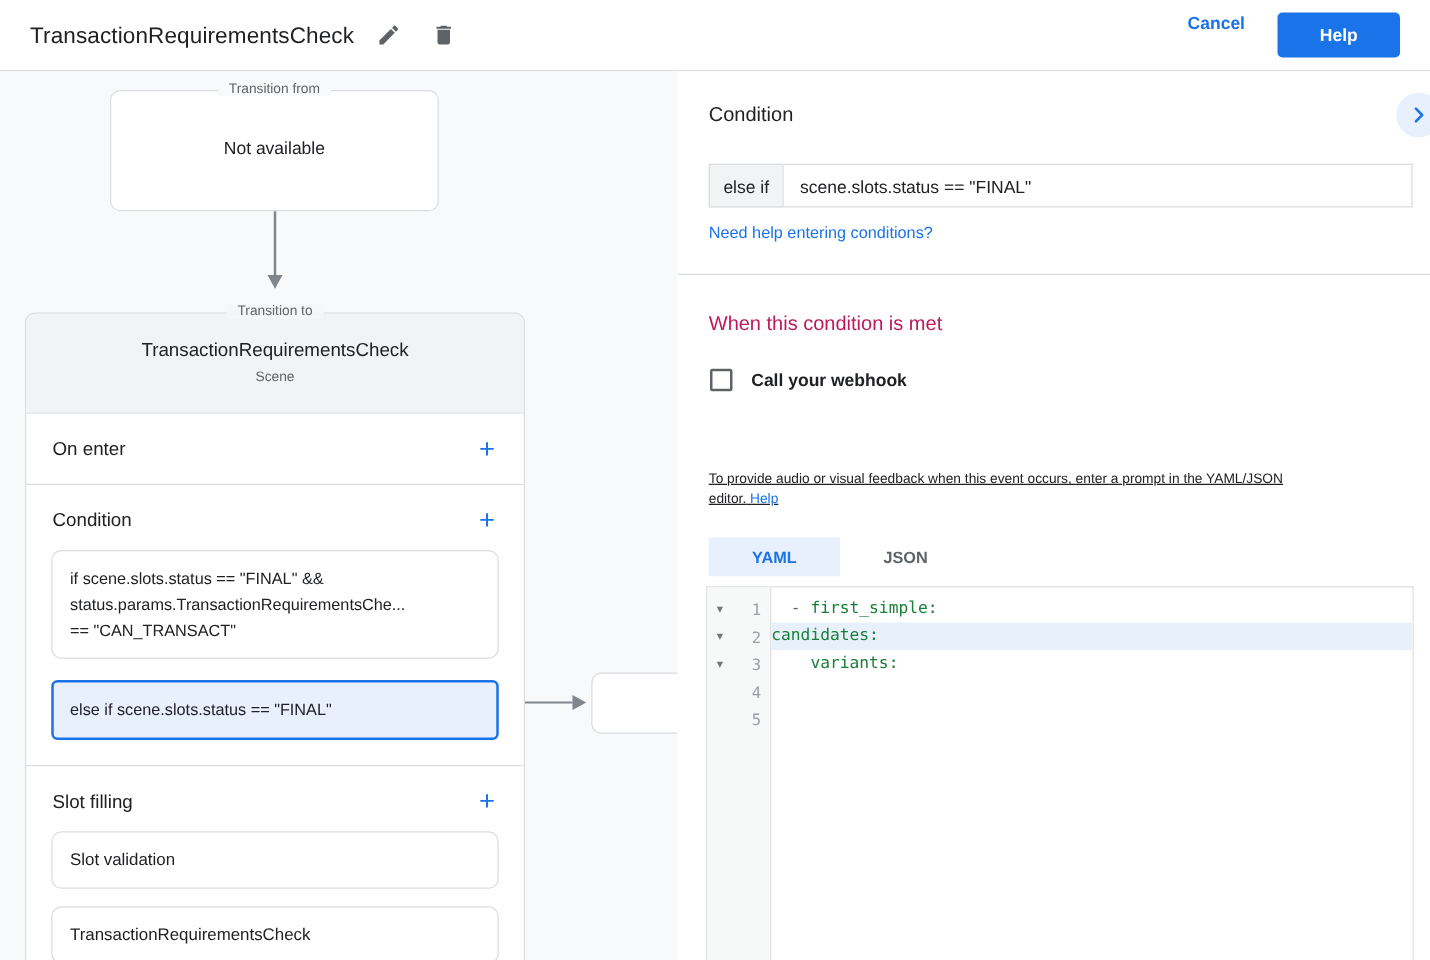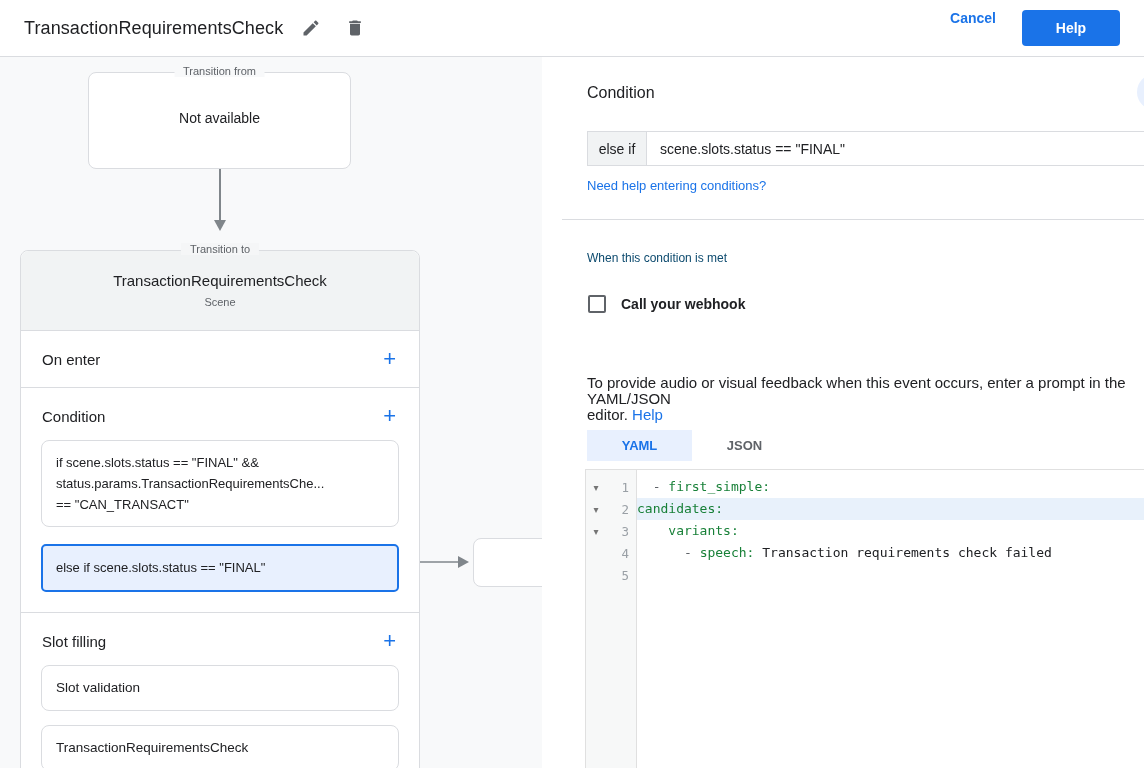--- a/index.html
+++ b/index.html
@@ -13,21 +13,21 @@
   .icon-btn { background:none; border:none; cursor:pointer; padding:6px; margin-left:12px;
     display:flex; align-items:center; justify-content:center; border-radius:50%; }
   .icon-btn svg { fill:#5f6368; }
   .topbar-right { margin-left:auto; display:flex; align-items:flex-start; gap:26px; }
   .btn-text { background:none; border:none; color:#1a73e8; font-size:14px; font-weight:700;
     cursor:pointer; font-family:inherit; }
   .btn-filled { background:#1a73e8; color:#fff; border:none; border-radius:4px; height:36px;
     width:98px; font-size:14px; font-weight:700; cursor:pointer; font-family:inherit; }
 
   
-  .main { display:flex; height:711px;gap:20px; }
+  .main { display:flex; height:711px; }
   .canvas { position:relative; width:542px; height:711px; background:#f8f9fa; overflow:hidden; flex:none; }
   .panel { position:relative; flex:1; background:#fff; overflow:hidden; }
 
   
   .tf-box { position:absolute; left:88px; top:15px; width:263px; height:97px; background:#fff;
     border:1px solid #dadce0; border-radius:8px; display:flex; align-items:center; justify-content:center; }
   .node-legend { position:absolute; top:-8px; left:50%; transform:translateX(-50%);
     background:#f8f9fa; padding:0 9px; font-size:11px; color:#5f6368; white-space:nowrap; }
   .tf-content { font-size:14px; color:#202124; margin-top:-6px; }
 
@@ -66,33 +66,33 @@
   .collapse-btn { position:absolute; left:575px; top:17px; width:36px; height:36px; border-radius:50%;
     background:#e8f0fe; border:none; cursor:pointer; display:flex; align-items:center; justify-content:center; }
   .cond-row { position:absolute; left:25px; top:74px; width:563px; height:35px; display:flex; }
   .cond-prefix { width:60px; background:#f1f3f4; border:1px solid #dadce0; display:flex;
     align-items:center; justify-content:center; font-size:14px; color:#202124; flex:none; }
   .cond-input { flex:1; border:1px solid #dadce0; border-left:none; font-size:14px; color:#202124;
     padding:0 13px; font-family:inherit; background:#fff; outline:none; }
   .help-link { position:absolute; left:25px; top:121px; font-size:13px; color:#1a73e8;
     text-decoration:none; cursor:pointer; }
   .panel-divider { position:absolute; left:0; top:162px; width:100%; height:1px; background:#dadce0; }
-  .when-heading { position:absolute; left:25px; top:194px; font-size:12px; color:#0c4a6e; }
+  .when-heading { position:absolute; left:25px; top:194px; font-size:16px; color:#be185d; }
 
   .check-row { position:absolute; left:26px; display:flex; align-items:center; }
   .checkbox { width:18px; height:18px; border:2px solid #5f6368; border-radius:2px; background:#fff;
     flex:none; cursor:pointer; }
   .checkbox.checked { border-color:#1a73e8; background:#1a73e8; display:flex; align-items:center;
     justify-content:center; }
   .check-label { margin-left:15px; font-size:14px; font-weight:700; color:#202124; }
   .lang-badge { margin-left:13px; background:#f3e8fd; color:#9334e6; font-size:10.5px; font-weight:700;
     letter-spacing:0.6px; padding:4px 8px; border-radius:2px; }
 
-  .panel-desc { position:absolute; left:25px; top:318px; width:570px; font-size:15px;
-    line-height:16px; color:#202124; }
+  .panel-desc { position:absolute; left:25px; top:318px; width:570px; font-size:11px;
+    line-height:16px; color:#202124;text-decoration:underline; }
   .panel-desc a { color:#1a73e8; text-decoration:none; cursor:pointer; }
 
   .tabs { position:absolute; left:25px; top:373px; display:flex; }
   .tab { width:105px; height:31px; display:flex; align-items:center; justify-content:center;
     font-size:13px; font-weight:700; cursor:pointer; }
   .tab.active { color:#1a73e8; background:#e8f0fe; }
   .tab.inactive { color:#5f6368; background:#fff; }
 
   
   .editor { position:absolute; left:23px; top:412px; width:566px; height:356px;
@@ -250,18 +250,17 @@
           </div>
         <div class="gutter-row">
             <span class="fold"></span>
             <span class="lineno">5</span>
           </div>
       </div>
       <div class="code">
         <div class="code-row"><span class="tok-meta">  - </span><span class="tok-key">first_simple:</span><span class="tok-val"></span></div>
         <div class="code-row hl"><span class="tok-meta"></span><span class="tok-key">candidates:</span><span class="tok-val"></span></div>
         <div class="code-row"><span class="tok-meta">    </span><span class="tok-key">variants:</span><span class="tok-val"></span></div>
-        <div class="code-row"><span class="tok-meta">      - </span><span class="tok-key">speech:</span><span class="tok-val"> Transaction requirements check failed</span></div>
         <div class="code-row"><span class="tok-meta"></span><span class="tok-key"></span><span class="tok-val"></span></div>
       </div>
     </div>
   </div>
 </div>
 
 </body></html>

